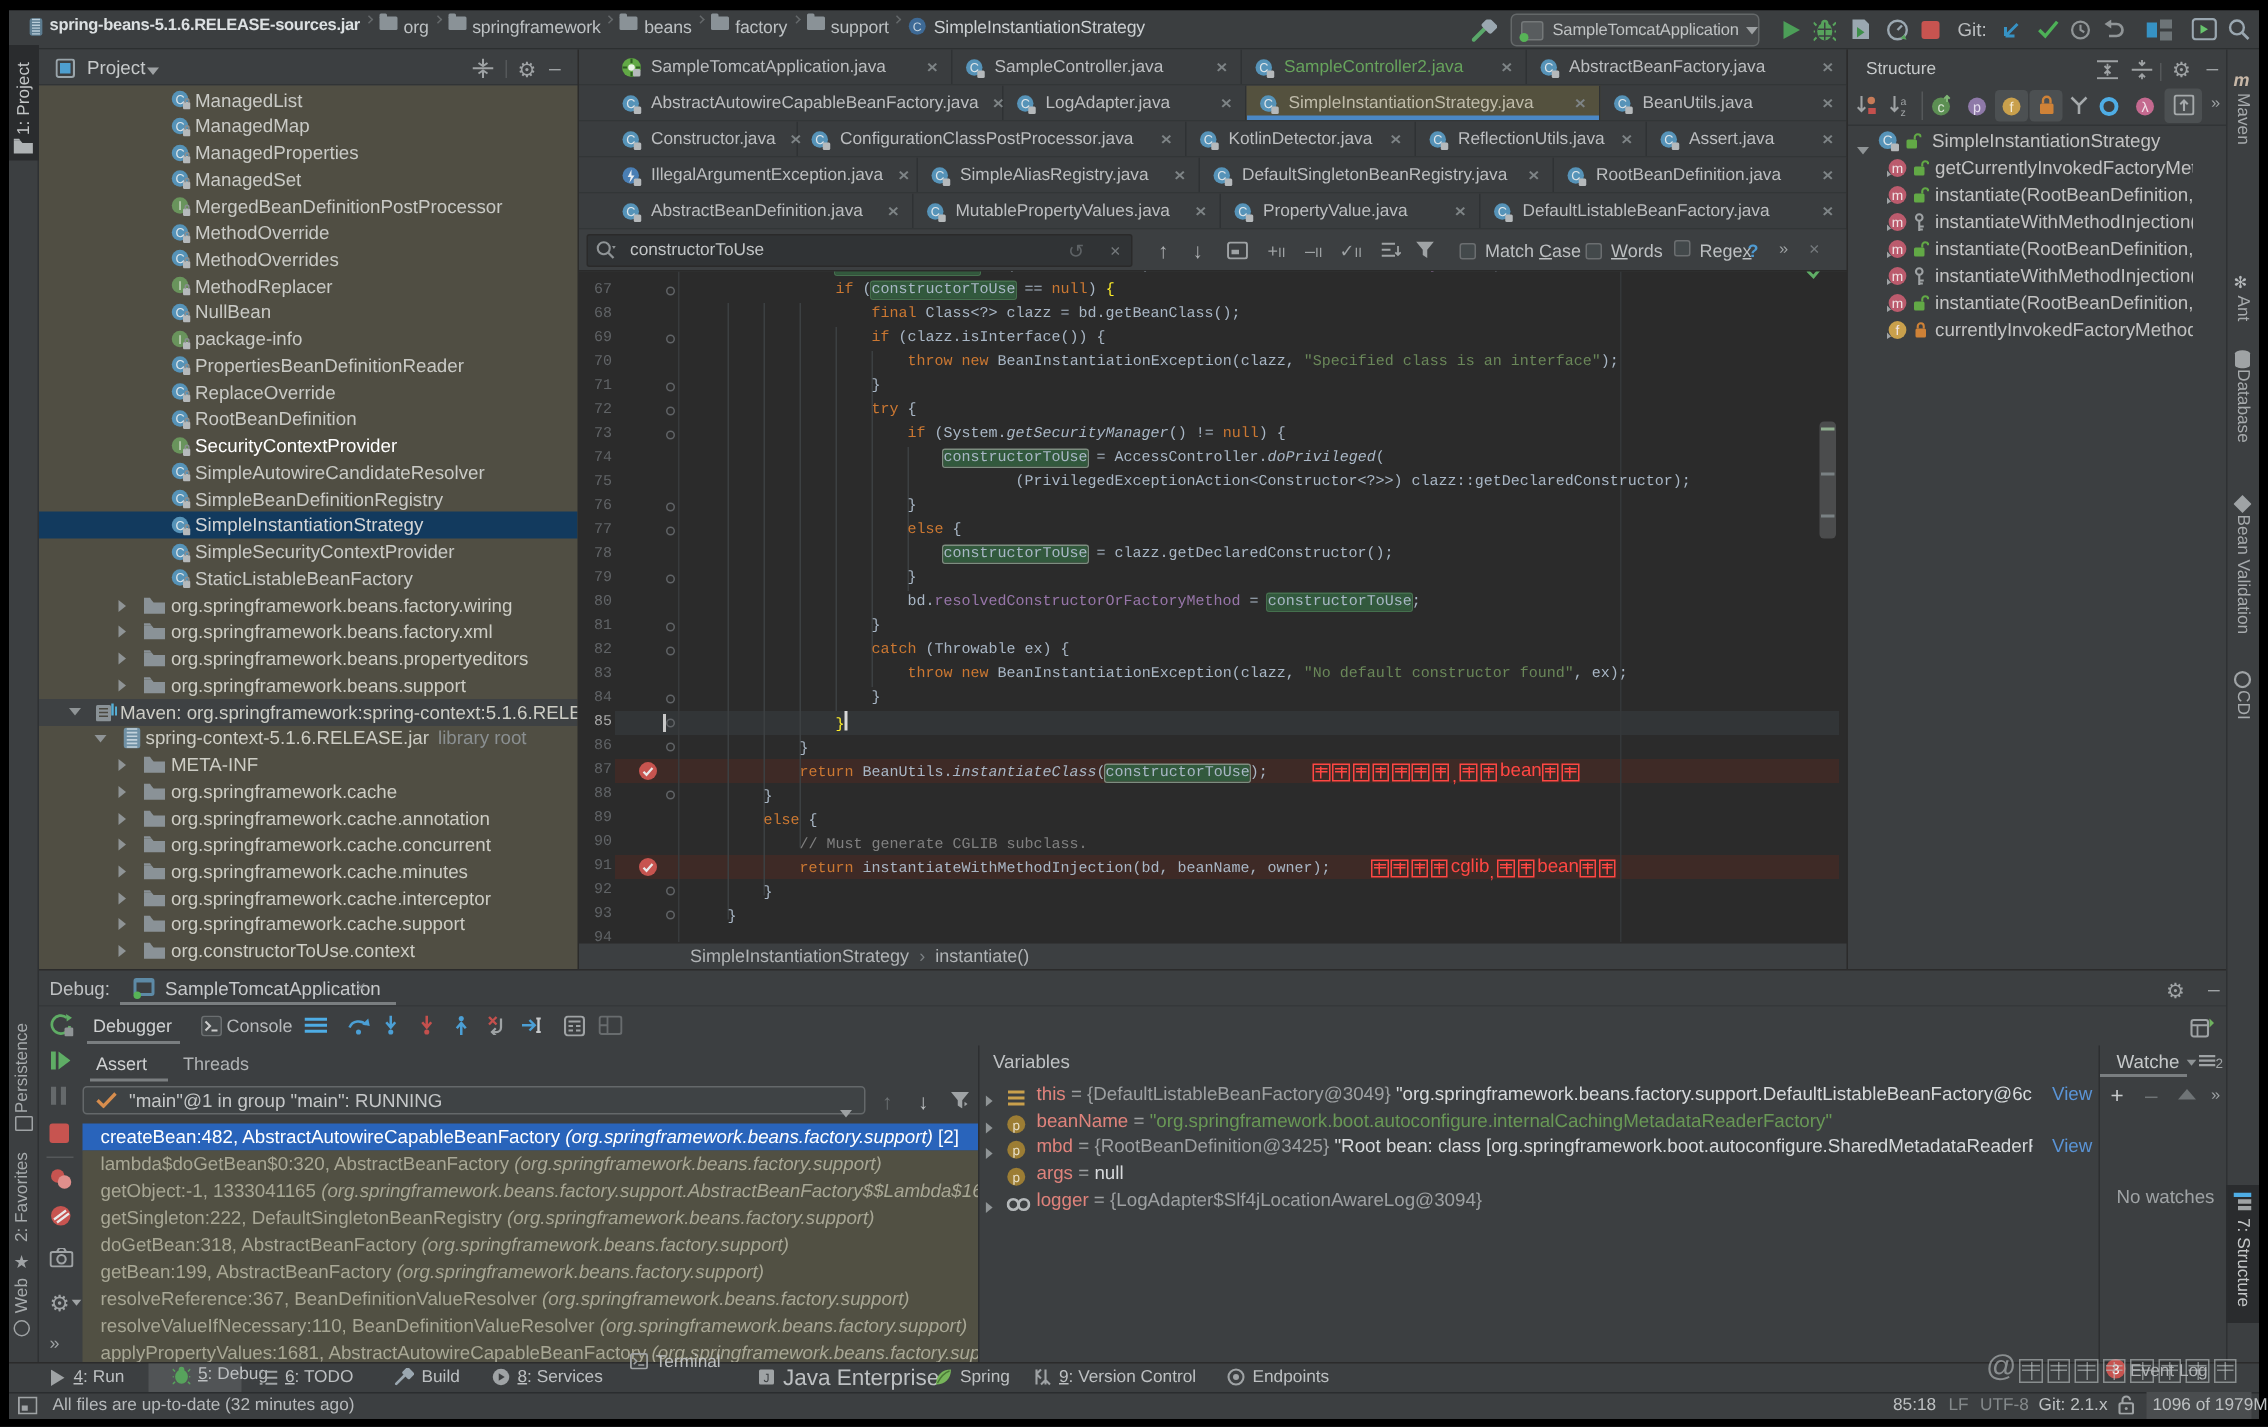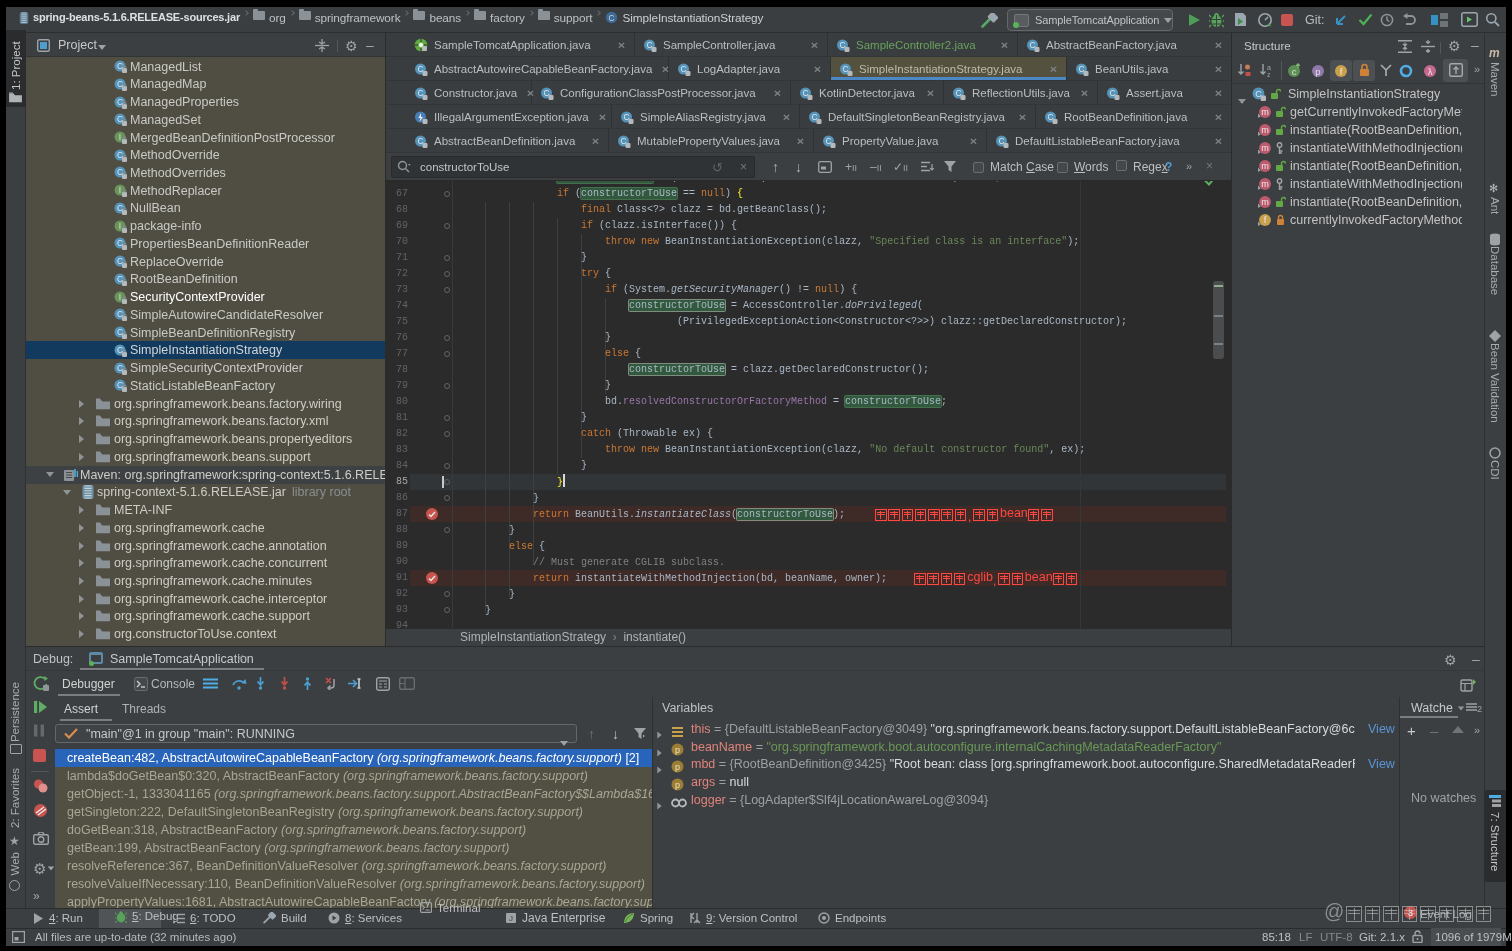--- a/index.html
+++ b/index.html
@@ -1542,21 +1542,21 @@
       <rect x="0.6" y="0.6" width="10.8" height="9.8" rx="1" fill="none" stroke="#9fa3a5" stroke-width="1.2"></rect>
       <path d="M2.5 3.5l2 2-2 2M5.5 8h4" stroke="#9fa3a5" stroke-width="1.1" fill="none"></path>
     </svg>
     <span style="margin-left:5px;font-size:11.5px;color:#bdc0c2">Terminal</span>
   </div>
 <div class="abs" style="left:505px;top:910px;display:flex;align-items:center;height:16px;white-space:nowrap">
     <svg class="ic" width="12" height="12" viewBox="0 0 12 12">
       <rect x="1" y="1" width="10" height="10" rx="1" fill="#9fa3a5"></rect>
       <text x="6" y="9" font-size="8" fill="#3c3f41" text-anchor="middle" font-family="Liberation Sans">J</text>
     </svg>
-    <span style="margin-left:5px;font-size:12px;color:#bdc0c2">Java Enterprise</span>
+    <span style="margin-left:5px;font-size:15px;color:#bdc0c2">Java Enterprise</span>
   </div>
 <div class="abs" style="left:623px;top:910px;display:flex;align-items:center;height:16px;white-space:nowrap">
     <svg class="ic" width="12" height="12" viewBox="0 0 12 12">
       <path d="M11 1C5 1 1 5 1 11c6 0 10-4 10-10z" fill="#77b55a"></path>
       <path d="M2 10C4 6 7 3 10 2" stroke="#4a7a36" stroke-width="1" fill="none"></path>
     </svg>
     <span style="margin-left:5px;font-size:11.5px;color:#bdc0c2">Spring</span>
   </div>
 <div class="abs" style="left:689px;top:910px;display:flex;align-items:center;height:16px;white-space:nowrap">
     <svg class="ic" width="12" height="12" viewBox="0 0 12 12">

